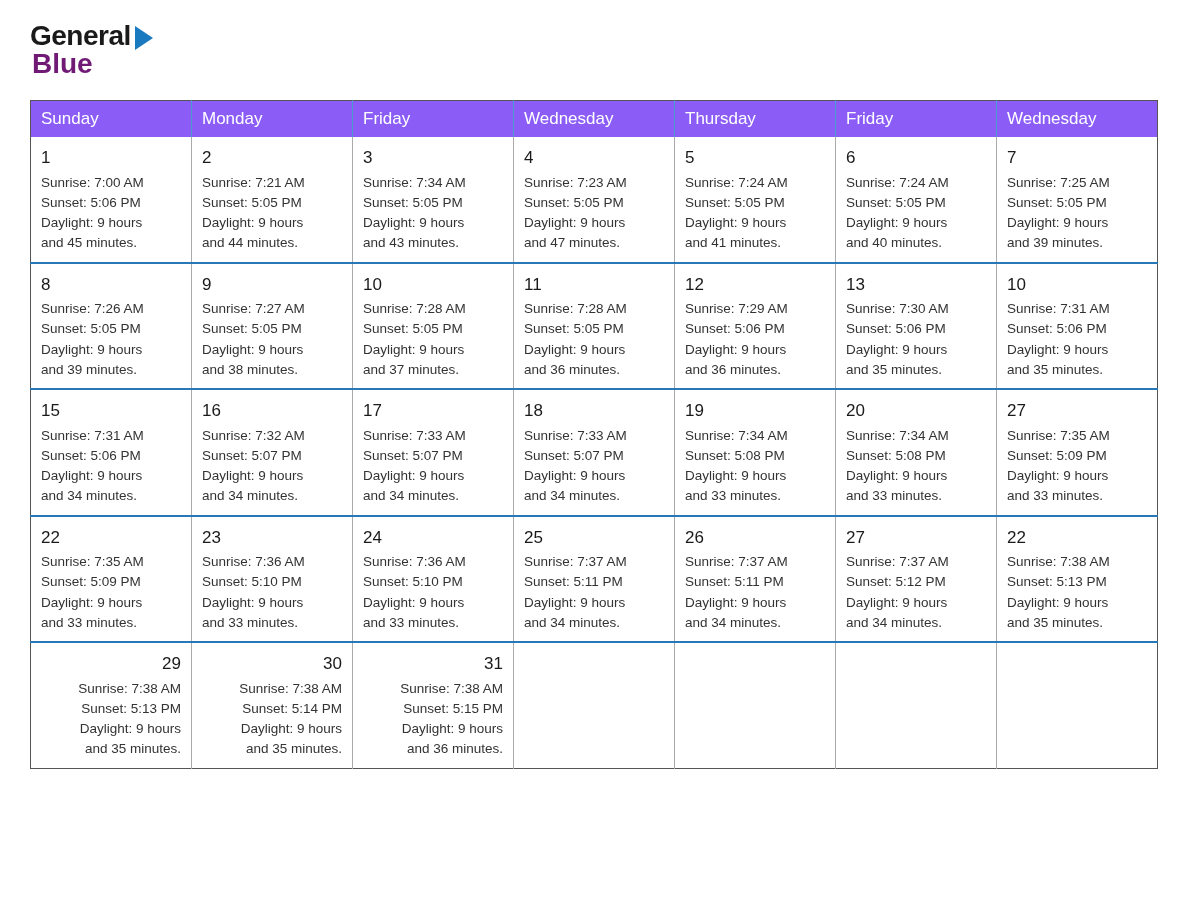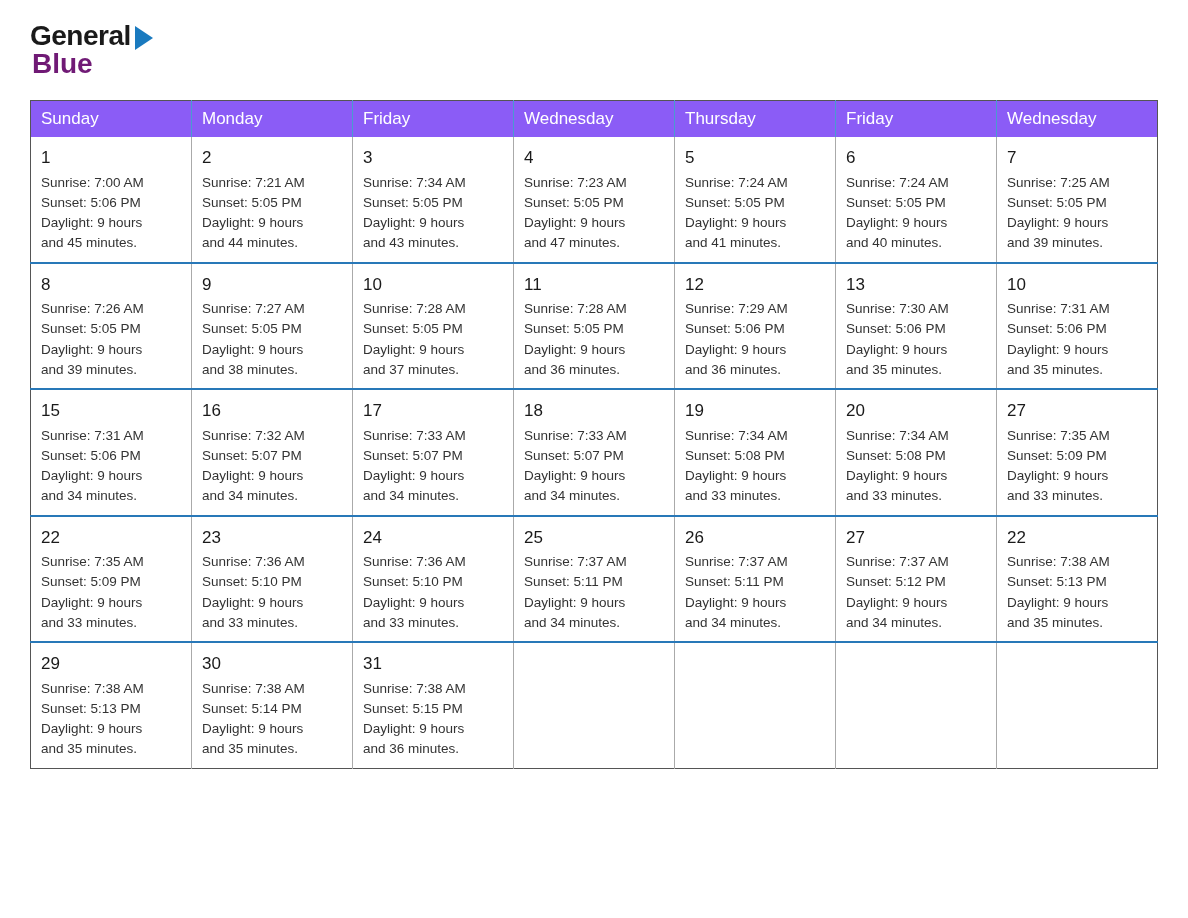--- a/index.html
+++ b/index.html
@@ -87,20 +87,21 @@
       min-height: 100px;
       font-size: 13.5px;
       color: #333;
       line-height: 1.5;
     }
     .calendar-table td:last-child {
       border-right: none;
     }
     .calendar-table tr:last-child td {
       border-bottom: none;
+      text-align: right;
     }
     .day-number {
       font-size: 17px;
       color: #1a1a1a;
       display: block;
       margin-bottom: 2px;
     }
     .empty-cell {
       background: #fff;
     }

